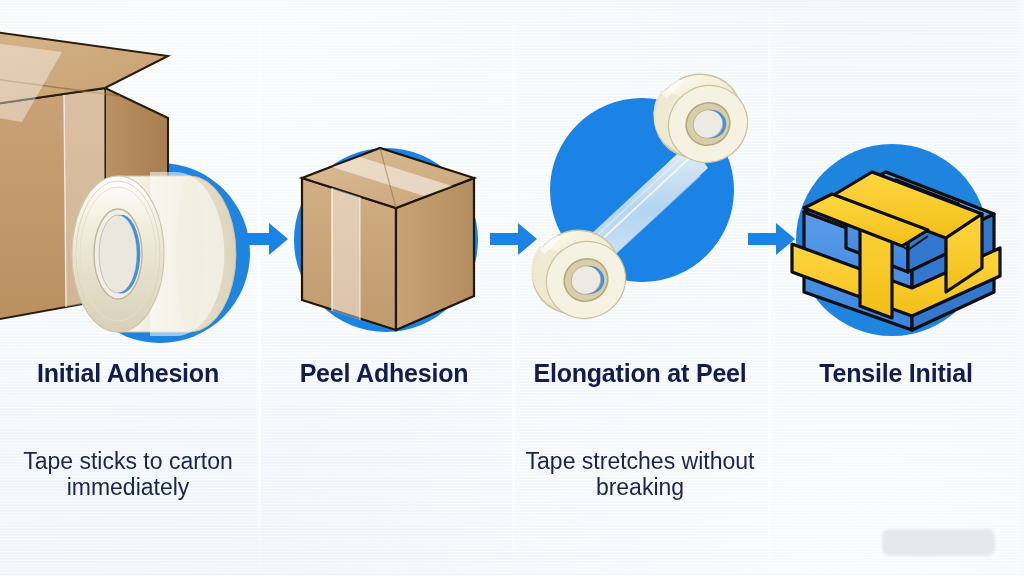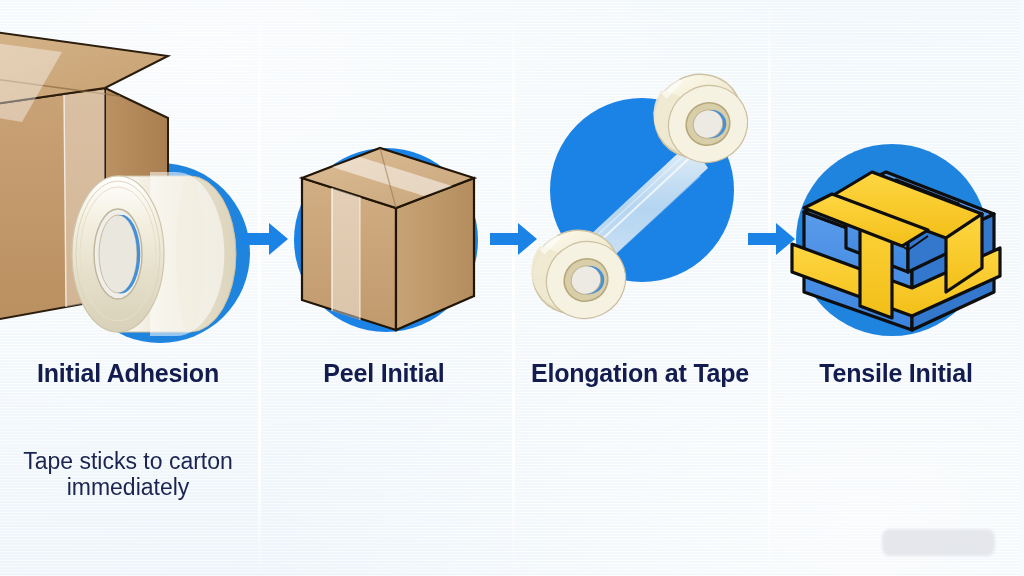--- a/index.html
+++ b/index.html
@@ -224,21 +224,21 @@
           <path d="M76 167 L104 157 L196 186 L168 196 Z" fill="#ffffff" opacity=".50"></path>
 
           <path d="M76 188 L104 197 L104 320 L76 311 Z" fill="#ffffff" opacity=".42"></path>
           <path d="M76 188 L76 311" stroke="#ffffff" stroke-width="1.4" opacity=".8" fill="none"></path>
           <path d="M104 197 L104 320" stroke="#ffffff" stroke-width="1.2" opacity=".65" fill="none"></path>
 
           <path d="M124 148 L140 208" stroke="#8a6a41" stroke-width="1.2" opacity=".5" fill="none"></path>
         </g>
       </svg>
     </div>
-    <div class="title">Peel Initial</div>
+    <div class="title">Peel Adhesion</div>
   </div>
 
   <div class="arrow" style="left:490px">
     <svg width="48" height="34" viewBox="0 0 48 34">
       <path d="M0 11 L28 11 L28 1 L47 17 L28 33 L28 23 L0 23 Z" fill="#1b83e6"></path>
     </svg>
   </div>
 
   <div class="panel" style="left:512px">
     <div class="art">
@@ -280,21 +280,22 @@
           <ellipse cx="64" cy="272" rx="44" ry="41" transform="rotate(-28 64 272)" fill="url(#p3RollBody)" stroke="#cdc2a2" stroke-width="1.4"></ellipse>
           <path d="M28 246 A44 41 0 0 0 38 304 L74 318 A44 41 0 0 1 64 258 Z" fill="#efe9d2" opacity=".9"></path>
           <ellipse cx="74" cy="280" rx="40" ry="38" transform="rotate(-28 74 280)" fill="#f6f2e2" stroke="#cbbf9e" stroke-width="1.2"></ellipse>
           <ellipse cx="74" cy="280" rx="22" ry="21" transform="rotate(-28 74 280)" fill="#d8cfa9" stroke="#b6a77d" stroke-width="1.6"></ellipse>
           <ellipse cx="74" cy="280" rx="15" ry="14" transform="rotate(-28 74 280)" fill="#eceae3" stroke="#bdb193" stroke-width="1"></ellipse>
           <path d="M74 266 A15 14 0 0 1 74 294 A15 14 0 0 0 80 266 Z" fill="#2f86dd" opacity=".85"></path>
           <path d="M30 252 L46 236" stroke="#ffffff" stroke-width="7" opacity=".55" fill="none"></path>
         </g>
       </svg>
     </div>
-    <div class="title">Elongation at Tape</div>
+    <div class="title">Elongation at Peel</div>
+    <div class="desc">Tape stretches without breaking</div>
   </div>
 
   <div class="arrow" style="left:748px">
     <svg width="48" height="34" viewBox="0 0 48 34">
       <path d="M0 11 L28 11 L28 1 L47 17 L28 33 L28 23 L0 23 Z" fill="#1b83e6"></path>
     </svg>
   </div>
 
   <div class="panel" style="left:768px">
     <div class="art">

